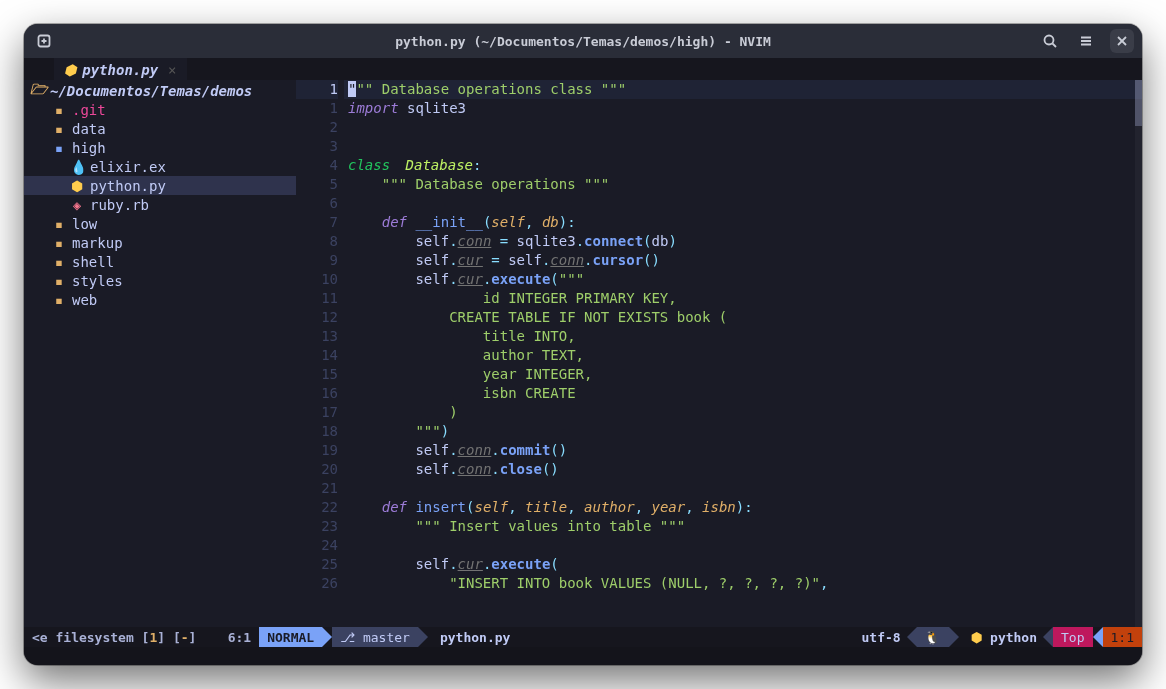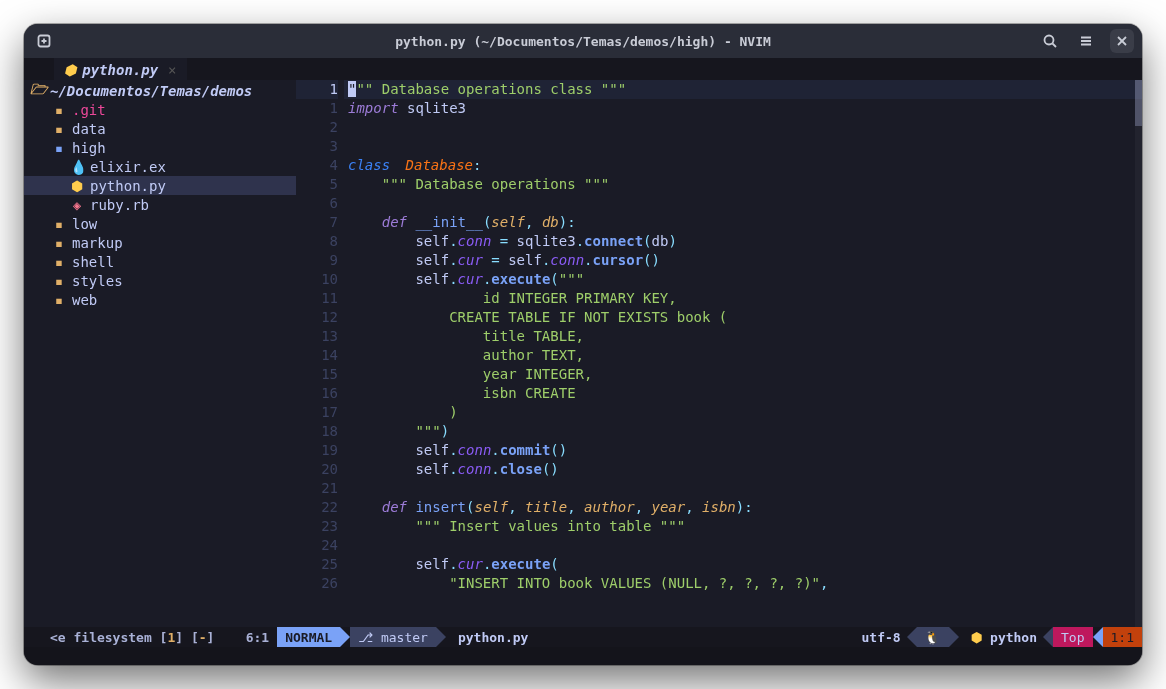--- a/index.html
+++ b/index.html
@@ -130,39 +130,38 @@
   position:absolute; right:0; top:0; width:7px; height:100%;
   background: rgba(255,255,255,0.04);
 }
 .scroll-thumb {
   position:absolute; right:0; top:0; width:7px; height:46px;
   background: rgba(200,210,255,0.28);
 }
 
 .t-str  { color:#9ece6a; }
 .t-kw   { color:#9d7cd8; font-style:italic; }
-.t-cls  { color:#3b82f6; font-style:italic;text-align:right; }
-.t-type { color:#f97316; font-style:italic;padding-left:7px; }
+.t-cls  { color:#22c55e; font-style:italic;text-align:right; }
+.t-type { color:#bef264; font-style:italic;padding-left:7px; }
 .t-fn   { color:#7aa2f7; font-weight:bold;margin-top:34px; }
 .t-dfn  { color:#7aa2f7; font-weight:normal; }
 .t-self { color:#e0af68; font-style:italic; }
 .t-prm  { color:#e0af68; font-style:italic; }
 .t-punc { color:#89ddff; }
 .t-op   { color:#89ddff; }
 .t-id   { color:#c0caf5; }
-.t-attr { color:#8b5cf6; font-style:italic; }
+.t-attr { color:#737373; font-style:italic;text-decoration:underline; }
 
 .status {
   height: 20px;
   background:#16161e;
   color:#a9b1d6;
   display:flex;
   align-items:stretch;
   font-size:13px;
-  padding-left:18px;
 }
 .st-seg { display:flex; align-items:center; padding:0 8px; height:20px;}
 .st-left-main { background:#16161e; color:#a9b1d6; font-weight:bold;}
 .st-num { color:#e0af68; }
 .st-mode {
   background:#7aa2f7; color:#1a1b26;
   font-weight:bold;
   position:relative;
 }
 .st-mode::after{
@@ -355,21 +354,21 @@
         <div class="code-line"></div>
         <div class="code-line"><span class="t-cls">class </span><span class="t-type">Database</span><span class="t-punc">:</span></div>
         <div class="code-line"><span class="t-str">    """ Database operations """</span></div>
         <div class="code-line"></div>
         <div class="code-line"><span>    </span><span class="t-kw">def </span><span class="t-dfn">__init__</span><span class="t-punc">(</span><span class="t-self">self</span><span class="t-punc">, </span><span class="t-prm">db</span><span class="t-punc">)</span><span class="t-punc">:</span></div>
         <div class="code-line"><span class="t-id">        self</span><span class="t-punc">.</span><span class="t-attr">conn</span><span class="t-op"> = </span><span class="t-id">sqlite3</span><span class="t-punc">.</span><span class="t-fn">connect</span><span class="t-punc">(</span><span class="t-id">db</span><span class="t-punc">)</span></div>
         <div class="code-line"><span class="t-id">        self</span><span class="t-punc">.</span><span class="t-attr">cur</span><span class="t-op"> = </span><span class="t-id">self</span><span class="t-punc">.</span><span class="t-attr">conn</span><span class="t-punc">.</span><span class="t-fn">cursor</span><span class="t-punc">(</span><span class="t-punc">)</span></div>
         <div class="code-line"><span class="t-id">        self</span><span class="t-punc">.</span><span class="t-attr">cur</span><span class="t-punc">.</span><span class="t-fn">execute</span><span class="t-punc">(</span><span class="t-str">"""</span></div>
         <div class="code-line"><span class="t-str">                id INTEGER PRIMARY KEY,</span></div>
         <div class="code-line"><span class="t-str">            CREATE TABLE IF NOT EXISTS book (</span></div>
-        <div class="code-line"><span class="t-str">                title TABLE,</span></div>
+        <div class="code-line"><span class="t-str">                title INTO,</span></div>
         <div class="code-line"><span class="t-str">                author TEXT,</span></div>
         <div class="code-line"><span class="t-str">                year INTEGER,</span></div>
         <div class="code-line"><span class="t-str">                isbn CREATE</span></div>
         <div class="code-line"><span class="t-str">            )</span></div>
         <div class="code-line"><span class="t-str">        """</span><span class="t-punc">)</span></div>
         <div class="code-line"><span class="t-id">        self</span><span class="t-punc">.</span><span class="t-attr">conn</span><span class="t-punc">.</span><span class="t-fn">commit</span><span class="t-punc">(</span><span class="t-punc">)</span></div>
         <div class="code-line"><span class="t-id">        self</span><span class="t-punc">.</span><span class="t-attr">conn</span><span class="t-punc">.</span><span class="t-fn">close</span><span class="t-punc">(</span><span class="t-punc">)</span></div>
         <div class="code-line"></div>
         <div class="code-line"><span>    </span><span class="t-kw">def </span><span class="t-dfn">insert</span><span class="t-punc">(</span><span class="t-self">self</span><span class="t-punc">, </span><span class="t-prm">title</span><span class="t-punc">, </span><span class="t-prm">author</span><span class="t-punc">, </span><span class="t-prm">year</span><span class="t-punc">, </span><span class="t-prm">isbn</span><span class="t-punc">)</span><span class="t-punc">:</span></div>
         <div class="code-line"><span class="t-str">        """ Insert values into table """</span></div>

